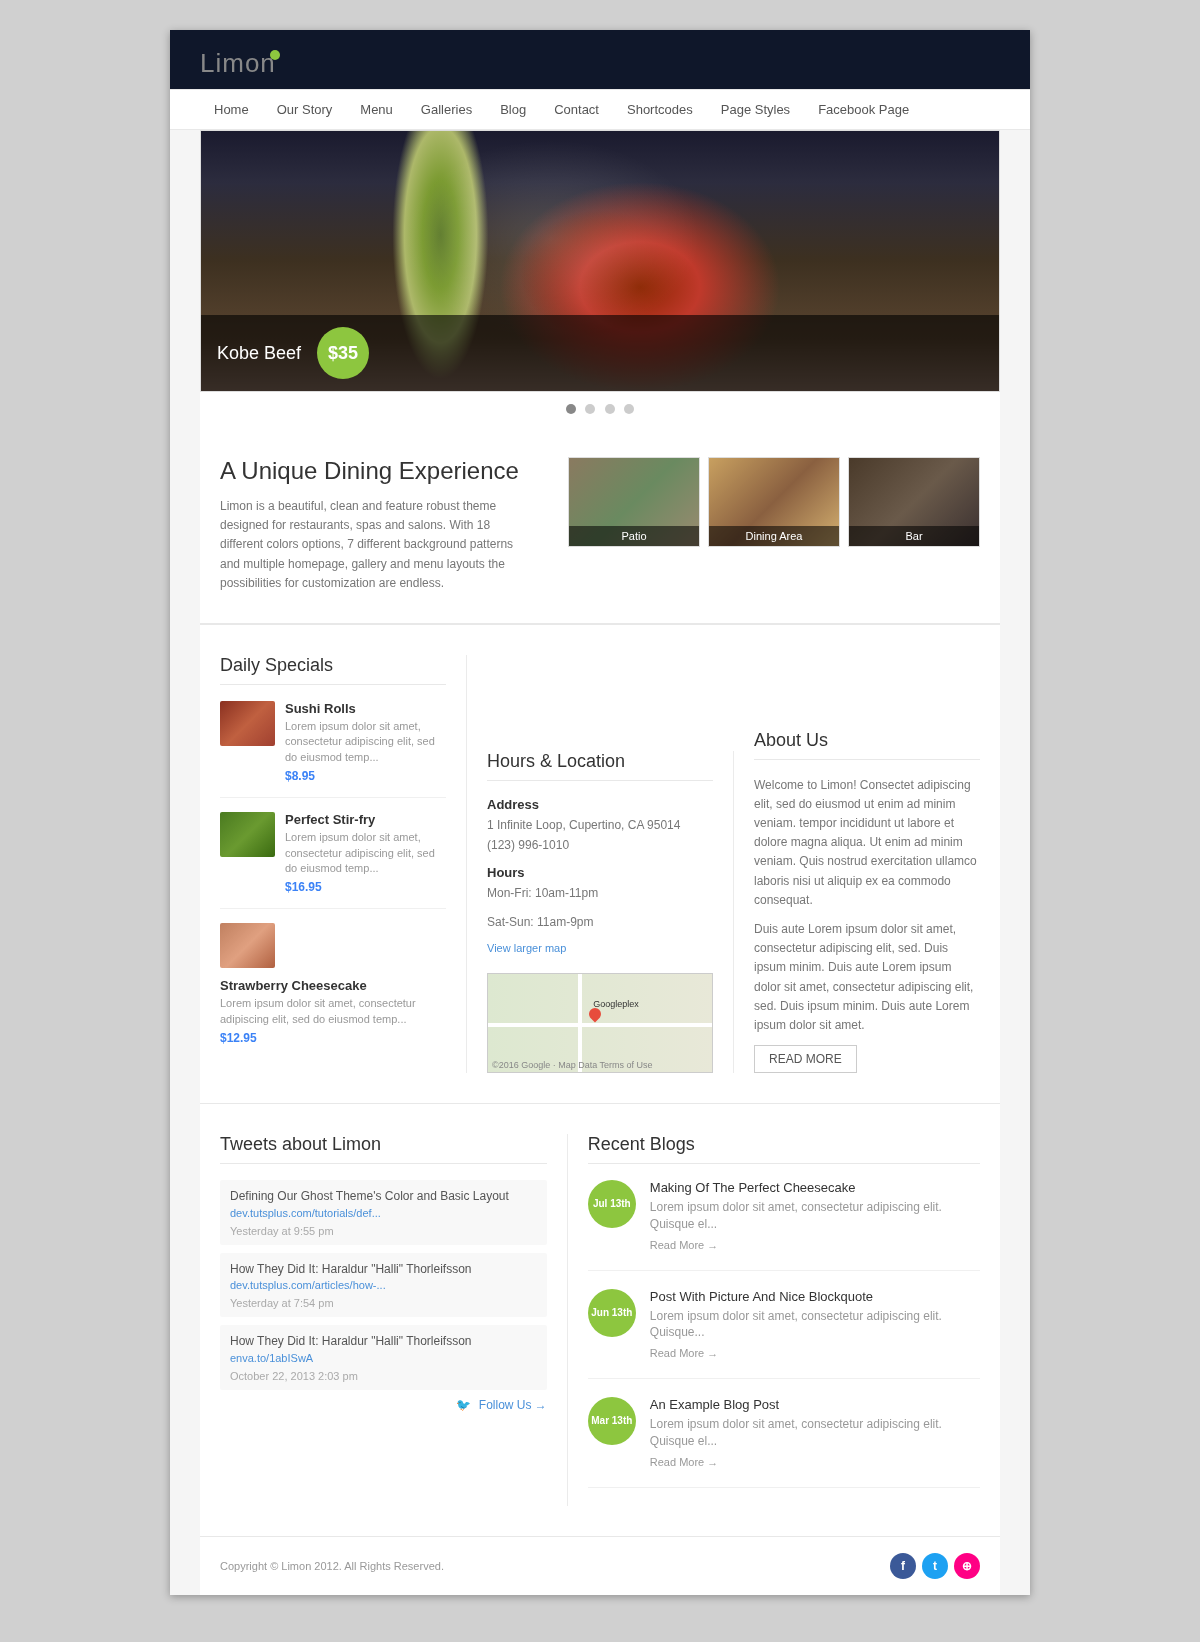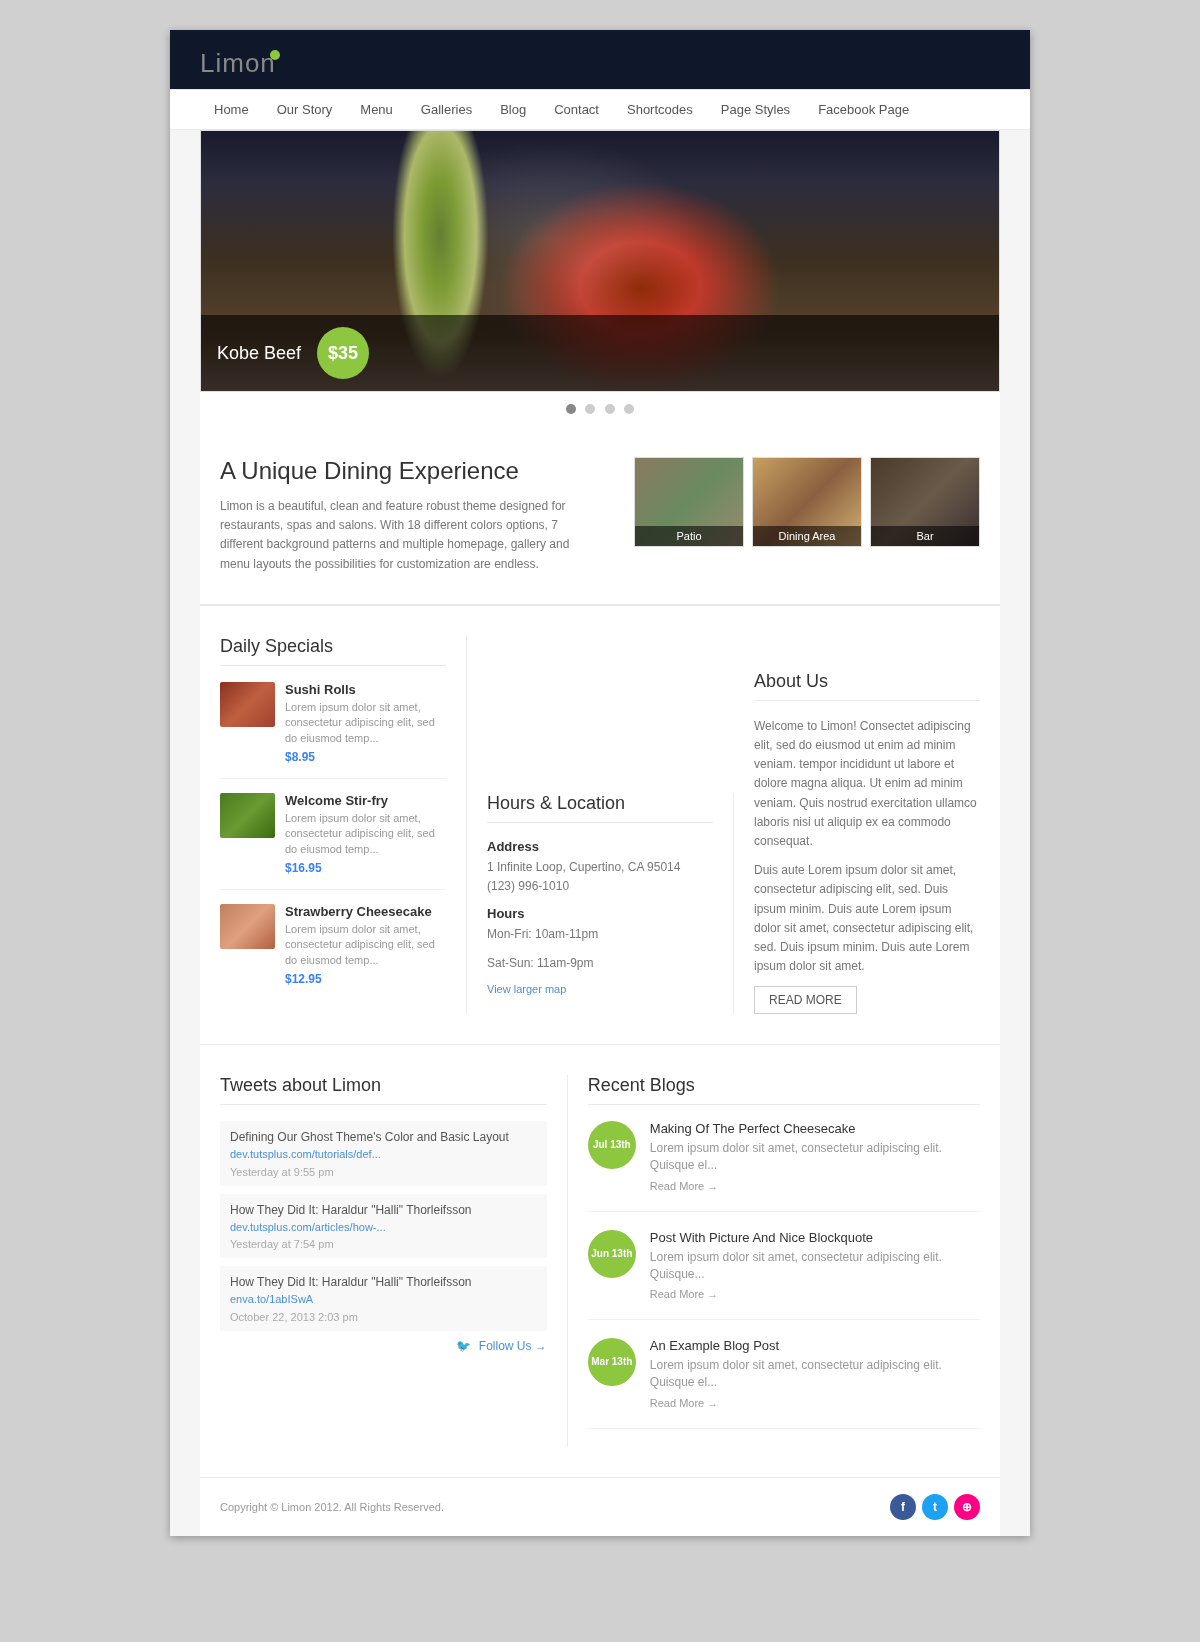--- a/index.html
+++ b/index.html
@@ -169,21 +169,21 @@
       font-size: 12px;
       color: #777;
       line-height: 1.6;
     }
     .dining-images {
       display: flex;
       gap: 8px;
       padding-right: 20px;
     }
     .dining-thumb {
-      width: 110px;
+      width: 132px;
       height: 90px;
       position: relative;
       overflow: hidden;
       border: 1px solid #ddd;
     }
     .dining-thumb .thumb-img {
       width: 100%;
       height: 100%;
     }
     .thumb-patio { background: linear-gradient(135deg, #8a7a60 0%, #6a8a60 50%, #9a8a70 100%); }
@@ -225,21 +225,21 @@
     }
 
     
     .special-item {
       display: flex;
       gap: 10px;
       margin-bottom: 14px;
       padding-bottom: 14px;
       border-bottom: 1px solid #f0f0f0;
     }
-    .special-item:last-of-type { border-bottom: none; }
+    .special-item:last-of-type { border-bottom: none; flex-direction: column; }
     .special-thumb {
       width: 55px;
       height: 45px;
       flex-shrink: 0;
       border-radius: 2px;
     }
     .sushi-bg { background: linear-gradient(135deg, #8a3020 0%, #c06040 50%, #a04030 100%); }
     .broccoli-bg { background: linear-gradient(135deg, #4a7a20 0%, #6a9a30 50%, #3a6a10 100%); }
     .cake-bg { background: linear-gradient(135deg, #c08060 0%, #e0a080 50%, #b06040 100%); }
     .special-info h4 { font-size: 13px; font-weight: bold; color: #333; margin-bottom: 3px; }
@@ -502,21 +502,21 @@
     <div class="special-thumb sushi-bg"></div>
     <div class="special-info">
       <h4>Sushi Rolls</h4>
       <p>Lorem ipsum dolor sit amet, consectetur adipiscing elit, sed do eiusmod temp...</p>
       <span class="special-price">$8.95</span>
     </div>
   </div>
           <div class="special-item">
     <div class="special-thumb broccoli-bg"></div>
     <div class="special-info">
-      <h4>Welcome Stir-fry</h4>
+      <h4>Perfect Stir-fry</h4>
       <p>Lorem ipsum dolor sit amet, consectetur adipiscing elit, sed do eiusmod temp...</p>
       <span class="special-price">$16.95</span>
     </div>
   </div>
           <div class="special-item">
     <div class="special-thumb cake-bg"></div>
     <div class="special-info">
       <h4>Strawberry Cheesecake</h4>
       <p>Lorem ipsum dolor sit amet, consectetur adipiscing elit, sed do eiusmod temp...</p>
       <span class="special-price">$12.95</span>
@@ -531,20 +531,27 @@
         <h4>Address</h4>
         <p>
           <span>1 Infinite Loop, Cupertino, CA 95014</span><br>
           <span>(123) 996-1010</span>
         </p>
         <h4>Hours</h4>
         <p>Mon-Fri: 10am-11pm</p>
         <p>Sat-Sun: 11am-9pm</p>
       </div>
       <a class="map-view-link" href="#">View larger map</a>
+      <div class="map-box">
+        <div class="map-road-h"></div>
+        <div class="map-road-v"></div>
+        <div class="map-pin"></div>
+        <div class="map-label">Googleplex</div>
+        <div class="map-footer">©2016 Google · Map Data   Terms of Use</div>
+      </div>
     </div>
 
     <div class="col-about">
       <h3 class="col-title">About Us</h3>
       <p>Welcome to Limon! Consectet adipiscing elit, sed do eiusmod ut enim ad minim veniam. tempor incididunt ut labore et dolore magna aliqua. Ut enim ad minim veniam. Quis nostrud exercitation ullamco laboris nisi ut aliquip ex ea commodo consequat.</p>
       <p>Duis aute Lorem ipsum dolor sit amet, consectetur adipiscing elit, sed. Duis ipsum minim. Duis aute Lorem ipsum dolor sit amet, consectetur adipiscing elit, sed. Duis ipsum minim. Duis aute Lorem ipsum dolor sit amet.</p>
       <a class="read-more-btn" href="#">READ MORE</a>
     </div>
 
   </div>

